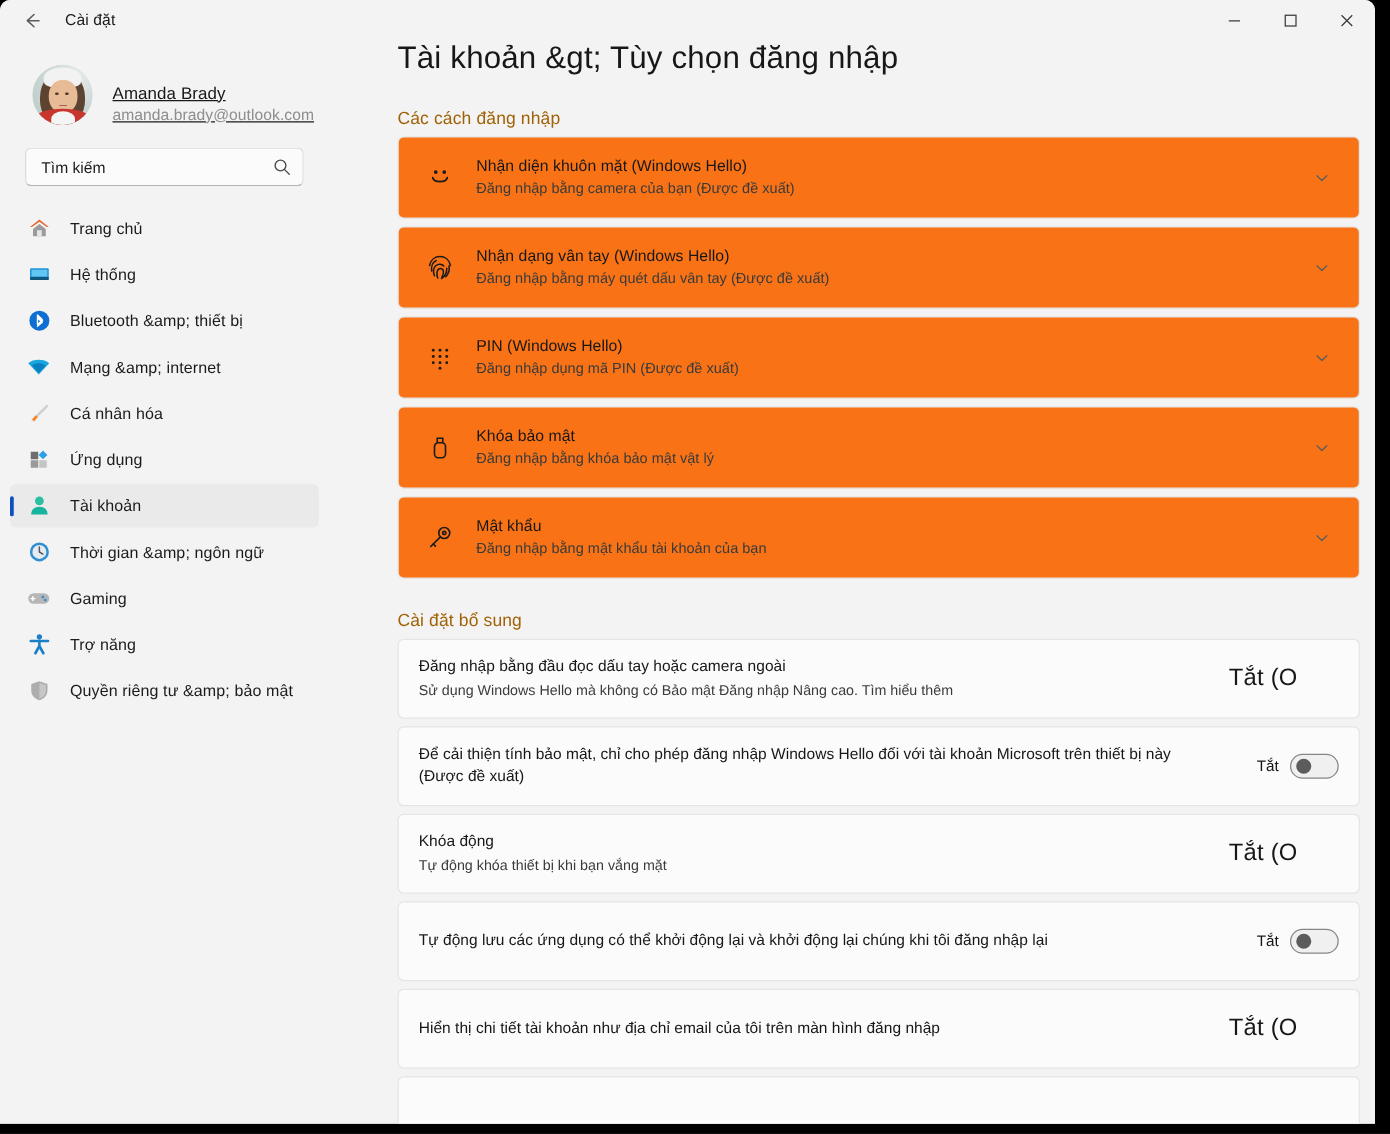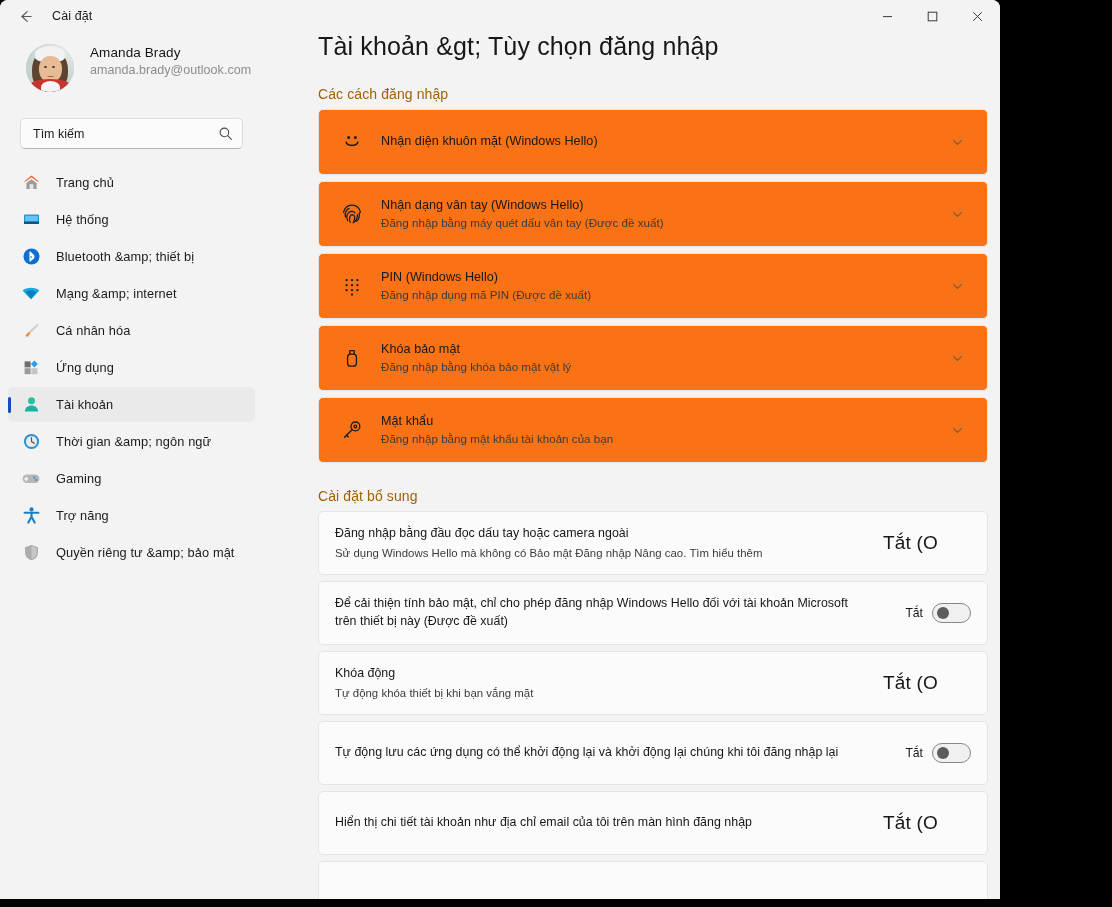--- a/index.html
+++ b/index.html
@@ -15,21 +15,21 @@
     font-family: "Liberation Sans", "DejaVu Sans", sans-serif;
     font-size: 13px;
     color: #1b1b1b;
     -webkit-font-smoothing: antialiased;
   }
 
   
   #window {
     position: absolute;
     left: 0; top: 0;
-    width: 1000px;
+    width: 1100px;
     height: 899px;
     background: #f3f3f3;
     border-top-left-radius: 8px;
     border-top-right-radius: 8px;
     overflow: hidden;
     display: flex;
     flex-direction: column;
   }
 
   
@@ -78,23 +78,24 @@
   #sidebar {
     width: 268px;
     flex: 0 0 268px;
     background: #f3f3f3;
     padding-top: 6px;
     overflow: hidden;
   }
 
   .profile {
     display: flex;
-    align-items: flex-start;
+    align-items: flex-end;
     padding: 6px 0 0 26px;
     height: 62px;
+    text-decoration: underline;
   }
   .avatar {
     width: 48px; height: 48px;
     border-radius: 50%;
     flex: 0 0 48px;
     overflow: hidden;
     position: relative;
     background: #cfd6d4;
   }
   .avatar .av-bg {
@@ -499,20 +500,21 @@
       <div class="card signin-card">
         <span class="si-ico">
           <svg width="22" height="22" viewBox="0 0 22 22" aria-hidden="true">
             <circle cx="7.6" cy="6.6" r="1.5" fill="currentColor"></circle>
             <circle cx="14.4" cy="6.6" r="1.5" fill="currentColor"></circle>
             <path d="M5.2 11.2 C6.4 15.3 15.6 15.3 16.8 11.2" stroke="currentColor" stroke-width="1.5" fill="none" stroke-linecap="round"></path>
           </svg>
         </span>
         <div class="si-text">
           <div class="si-title">Nhận diện khuôn mặt (Windows Hello)</div>
+          <div class="si-sub">Đăng nhập bằng camera của bạn (Được đề xuất)</div>
         </div>
         <span class="chev">
           <svg width="13" height="13" viewBox="0 0 13 13" aria-hidden="true">
             <path d="M2.6 4.6 L6.5 8.4 L10.4 4.6" stroke="currentColor" stroke-width="1.1" fill="none" stroke-linecap="round" stroke-linejoin="round"></path>
           </svg>
         </span>
       </div>
 
       <div class="card signin-card">
         <span class="si-ico">

